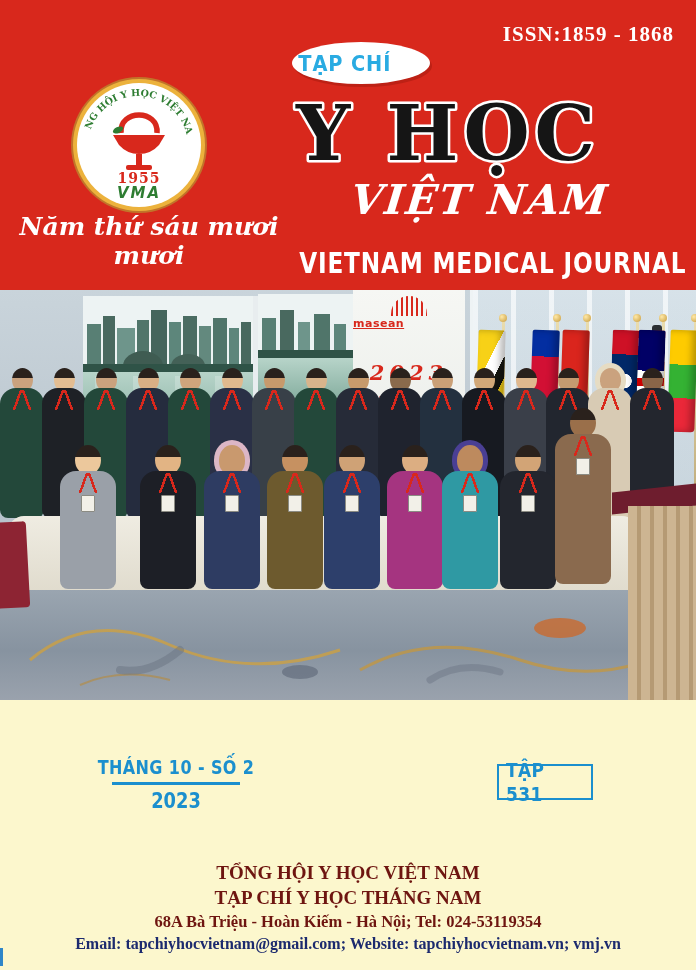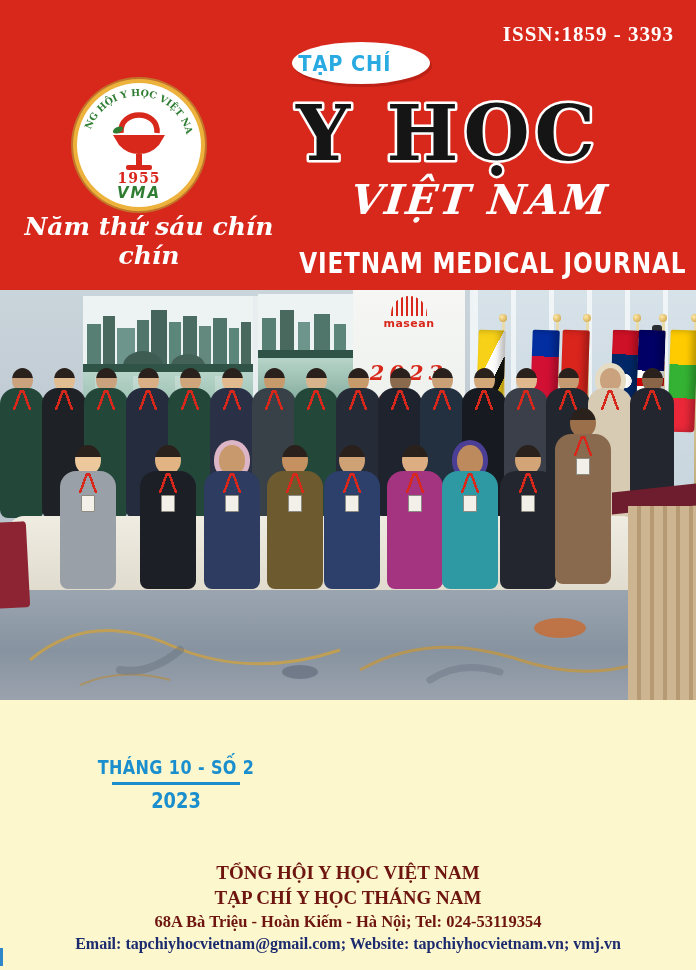--- a/index.html
+++ b/index.html
@@ -26,21 +26,21 @@
   .glass{position:absolute;left:470px;top:0;width:226px;height:255px;border-left:3px solid #eef3f5;
          background:repeating-linear-gradient(90deg,rgba(255,255,255,.55) 0 5px,rgba(190,205,215,.25) 5px 38px),
                     linear-gradient(180deg,#dfe9ef,#c8d4dc);}
   .screenA{position:absolute;left:83px;top:6px;width:170px;height:170px;border-right:5px solid #e8edef;}
   .screenB{position:absolute;left:258px;top:4px;width:95px;height:190px;background:#f2f4f2;}
   .fragB{position:absolute;top:118px;right:6px;font:bold 13px "DejaVu Sans",sans-serif;color:#a03a2e;}
   .panelC{position:absolute;left:353px;top:0;width:112px;height:195px;
           background:linear-gradient(180deg,#f6f7f4,#e9ece8);}
   .arch{width:36px;height:20px;margin:6px auto 0;border-radius:18px 18px 0 0;
         background:repeating-linear-gradient(90deg,#d8281c 0 2.5px,#f6f7f4 2.5px 5px);}
-  .masean-label{margin-top:1px;text-align:center;font:bold 11px "DejaVu Sans",sans-serif;color:#d8281c;letter-spacing:.5px;}
+  .masean-label{margin-top:1px;font:bold 11px "DejaVu Sans",sans-serif;color:#d8281c;letter-spacing:.5px;text-decoration:underline;}
   .year2023{position:absolute;top:70px;left:0;right:0;text-align:center;
             font:bold italic 21px "DejaVu Serif",serif;color:#d8281c;letter-spacing:5px;}
   .frag1{position:absolute;top:104px;left:5px;font:bold 11px "DejaVu Sans",sans-serif;color:#d8281c;transform:scaleX(.9);}
   .frag3{position:absolute;top:150px;left:26px;font:bold 12px "DejaVu Sans",sans-serif;color:#b0443a;}
   .sconce{position:absolute;left:652px;top:35px;width:10px;height:26px;border-radius:3px;background:#2b2f33;}
   
   .pole{position:absolute;top:32px;width:3px;height:240px;background:linear-gradient(180deg,#e9dcae,#b09a6a);}
   .finial{position:absolute;top:24px;width:8px;height:8px;border-radius:50%;
           background:radial-gradient(circle at 35% 35%,#ffe9a8,#c79a3a);}
   .flagcloth{position:absolute;top:40px;width:27px;height:102px;border-radius:2px 2px 4px 4px;
@@ -100,41 +100,41 @@
   .f3{font-size:16.5px;color:#6e1510;line-height:23px;}
   .f4{font-size:16px;color:#1c2a6e;line-height:22px;}
   .edge-mark{position:absolute;left:0;top:248px;width:3px;height:18px;background:#2f86c8;}
 </style>
 </head>
 <body>
 
 <div id="cover">
 
   <header class="banner">
-    <div class="issn">ISSN:1859 - 3393</div>
+    <div class="issn">ISSN:1859 - 1868</div>
 
     <div class="logo">
       <svg width="124" height="124" viewBox="0 0 124 124">
         <path id="rp" d="M12.7,50.1 A50,50 0 0 1 109.3,50.1" fill="none"></path>
         <text font-family="DejaVu Serif" font-size="9.5" font-weight="bold" fill="#2e7d32">
           <textPath href="#rp" startOffset="50%" text-anchor="middle">TỔNG HỘI Y HỌC VIỆT NAM</textPath>
         </text>
         <g>
           <path d="M44,50 C42,26 82,26 80,50" stroke="#d8281c" stroke-width="5.5" fill="none"></path>
           <ellipse cx="41" cy="47" rx="5.5" ry="3" fill="#2e7d32" transform="rotate(-25 41 47)"></ellipse>
           <path d="M36,52 h52 l-6,10 q-8,9 -20,9 q-12,0 -20,-9 z" fill="#d8281c"></path>
           <rect x="59" y="71" width="6" height="11" fill="#d8281c"></rect>
           <rect x="49" y="82" width="26" height="5" rx="2" fill="#d8281c"></rect>
         </g>
         <text x="62" y="100" text-anchor="middle" font-family="DejaVu Serif" font-size="14" font-weight="bold" fill="#d8281c" letter-spacing="1">1955</text>
         <text x="62" y="115" text-anchor="middle" font-family="DejaVu Sans" font-size="15" font-weight="bold" font-style="italic" fill="#2e7d32" letter-spacing="2">VMA</text>
       </svg>
     </div>
 
-    <div class="anniv">Năm thứ sáu chín chín</div>
+    <div class="anniv">Năm thứ sáu mươi mươi</div>
 
     <div class="badge-oval">
       <span class="badge-text">TẠP CHÍ</span>
     </div>
 
     <svg class="title-svg" width="344" height="98" viewBox="0 0 344 98">
       <text x="172" y="76" text-anchor="middle" font-family="DejaVu Serif" font-weight="bold" font-size="76" letter-spacing="5" fill="#151515" stroke="#ffffff" stroke-width="5" paint-order="stroke" stroke-linejoin="round">Y HỌC</text>
     </svg>
 
     <div class="script-sub">VIỆT NAM</div>
@@ -411,20 +411,23 @@
     </div>
   </section>
 
   <section class="cream">
     <div class="issue-left">
       <div class="issue-month">THÁNG 10 - SỐ 2</div>
       <div class="issue-rule"></div>
       <div class="issue-year">2023</div>
     </div>
 
+    <div class="volume-box">
+      <span class="volume-text">TẬP 531</span>
+    </div>
 
     <div class="pubblock">
       <div class="f1">TỔNG HỘI Y HỌC VIỆT NAM</div>
       <div class="f2">TẠP CHÍ Y HỌC THÁNG NAM</div>
       <div class="f3">68A Bà Triệu - Hoàn Kiếm - Hà Nội; Tel: 024-53119354</div>
       <div class="f4">Email: tapchiyhocvietnam@gmail.com; Website: tapchiyhocvietnam.vn; vmj.vn</div>
     </div>
 
     <div class="edge-mark"></div>
   </section>

